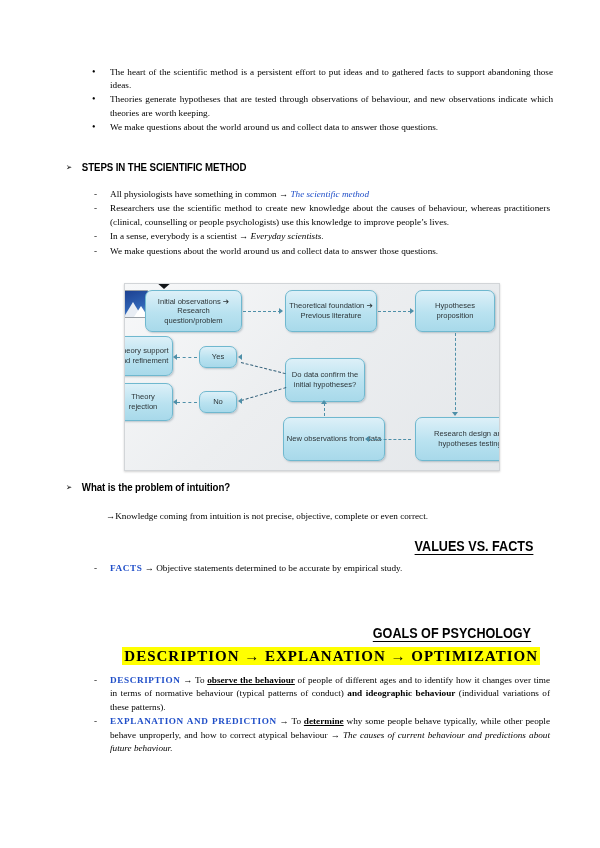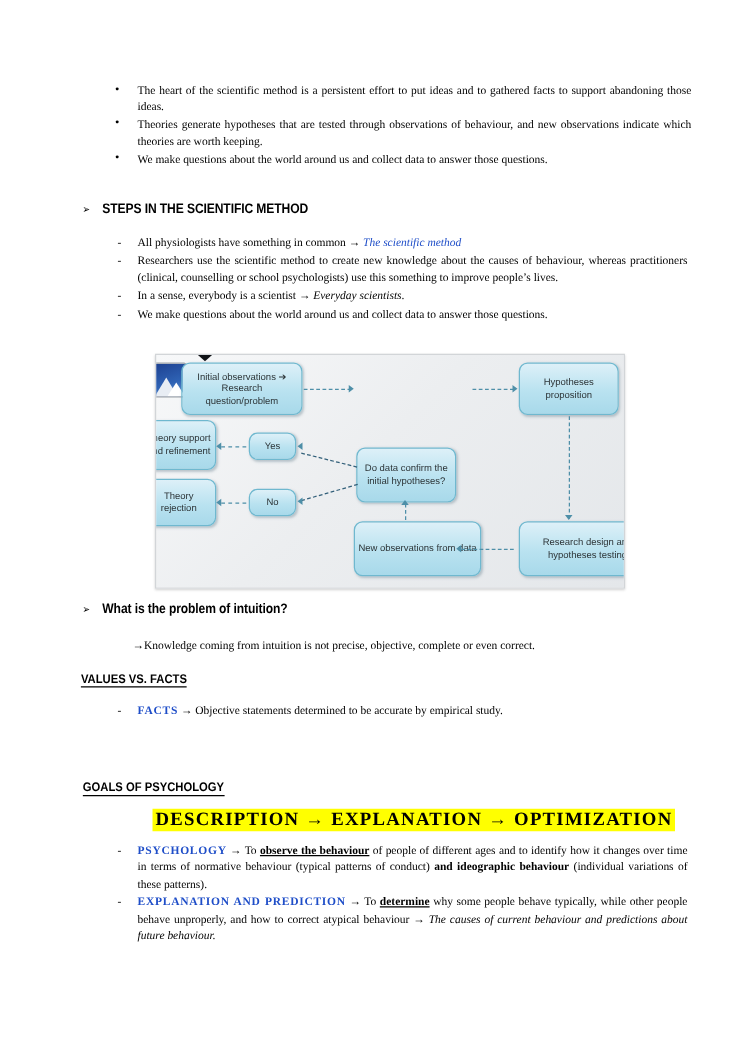--- a/index.html
+++ b/index.html
@@ -89,24 +89,24 @@
   }
 
   .blue { color: #1f4ec8; }
   .blue-b { color: #1f4ec8; font-weight: bold; letter-spacing: 0.6px; }
   .ital { font-style: italic; }
   .bold { font-weight: bold; }
   .bu { font-weight: bold; text-decoration: underline; }
 
   
   .center-title {
-    text-align: left;
+    text-align: right;
     font-family: "Liberation Sans Narrow", "Liberation Sans", "DejaVu Sans Condensed", sans-serif;
     font-weight: bold;
-    font-size: 10px;
+    font-size: 14px;
     letter-spacing: 0px;
   }
   .center-title span {
     display: inline-block;
     border-bottom: 1px solid #000;
     padding-bottom: 0px;
     transform: scaleX(0.9);
   }
 
   .highlight-line {
@@ -238,39 +238,40 @@
     </ul>
   </div>
 
   <div class="arrow-heading" style="position:absolute; left:66px; top:161px;">STEPS IN THE SCIENTIFIC METHOD</div>
 
   <div style="position:absolute; left:88px; top:188px; width:462px;">
     <ul class="dash">
       <li>
         <span>All physiologists have something in common </span><span>→ </span><span class="blue ital">The scientific method</span>
       </li>
-      <li>Researchers use the scientific method to create new knowledge about the causes of behaviour, whereas practitioners (clinical, counselling or school psychologists) use this something to improve people’s lives.</li>
+      <li>Researchers use the scientific method to create new knowledge about the causes of behaviour, whereas practitioners (clinical, counselling or people psychologists) use this knowledge to improve people’s lives.</li>
       <li>
         <span>In a sense, everybody is a scientist </span><span>→ </span><span class="ital">Everyday scientists</span><span>.</span>
       </li>
       <li>We make questions about the world around us and collect data to answer those questions.</li>
     </ul>
   </div>
 
   <div class="diagram">
     <div class="corner-fold"></div>
 
     <div class="pic-icon">
       <div class="sky"></div>
       <div class="tri1"></div>
       <div class="tri2"></div>
     </div>
 
     <div class="dbox" style="left:20px; top:6px; width:97px; height:42px;">Initial observations ➔ Research question/problem</div>
 
+    <div class="dbox" style="left:160px; top:6px; width:92px; height:42px;">Theoretical foundation ➔ Previous literature</div>
 
     <div class="dbox" style="left:290px; top:6px; width:80px; height:42px;">Hypotheses proposition</div>
 
     <div class="dline" style="left:118px; top:27px; width:38px;"></div>
     <div class="ahead right" style="left:154px; top:24px;"></div>
     <div class="dline" style="left:253px; top:27px; width:33px;"></div>
     <div class="ahead right" style="left:285px; top:24px;"></div>
 
     <div class="dline-v" style="left:330px; top:49px; height:82px;"></div>
     <div class="ahead down" style="left:327px; top:128px;"></div>
@@ -325,21 +326,21 @@
     <span>GOALS OF PSYCHOLOGY</span>
   </div>
 
   <div class="highlight-line" style="position:absolute; left:60px; top:648px; width:480px;">
     <span>DESCRIPTION → EXPLANATION → OPTIMIZATION</span>
   </div>
 
   <div style="position:absolute; left:88px; top:674px; width:462px;">
     <ul class="dash">
       <li>
-        <span class="blue-b">PSYCHOLOGY</span><span> → </span><span>To </span><span class="bu">observe the behaviour</span><span> of people of different ages and to identify how it changes over time in terms of normative behaviour (typical patterns of conduct) </span><span class="bold">and ideographic behaviour</span><span> (individual variations of these patterns).</span>
+        <span class="blue-b">DESCRIPTION</span><span> → </span><span>To </span><span class="bu">observe the behaviour</span><span> of people of different ages and to identify how it changes over time in terms of normative behaviour (typical patterns of conduct) </span><span class="bold">and ideographic behaviour</span><span> (individual variations of these patterns).</span>
       </li>
       <li>
         <span class="blue-b">EXPLANATION AND PREDICTION</span><span> → </span><span>To </span><span class="bu">determine</span><span> why some people behave typically, while other people behave unproperly, and how to correct atypical behaviour → </span><span class="ital">The causes of current behaviour and predictions about future behaviour.</span>
       </li>
     </ul>
   </div>
 
 </div>
 
 </body></html>

